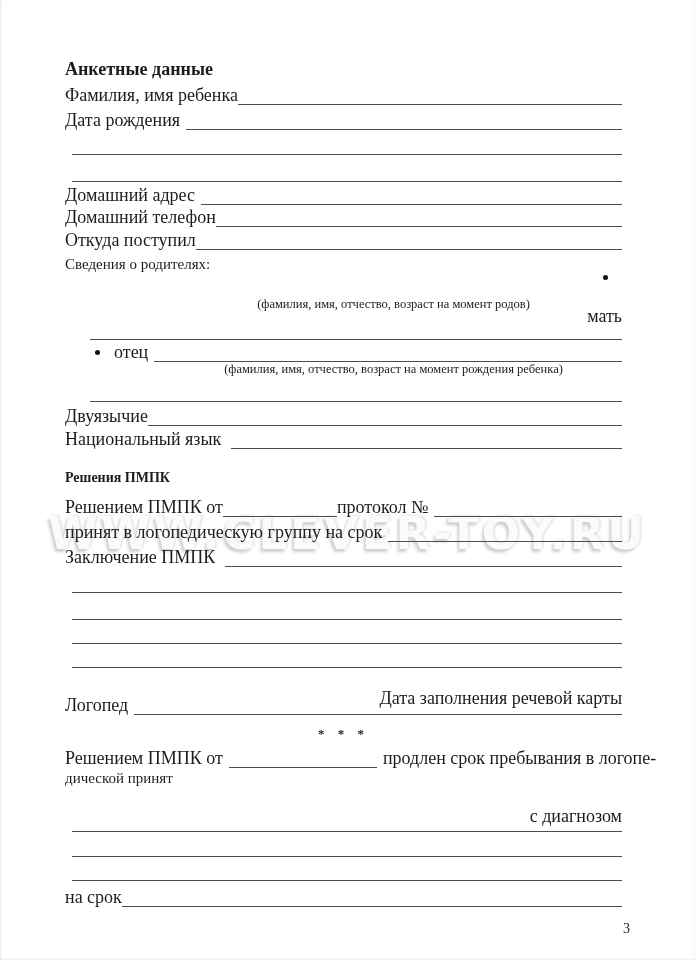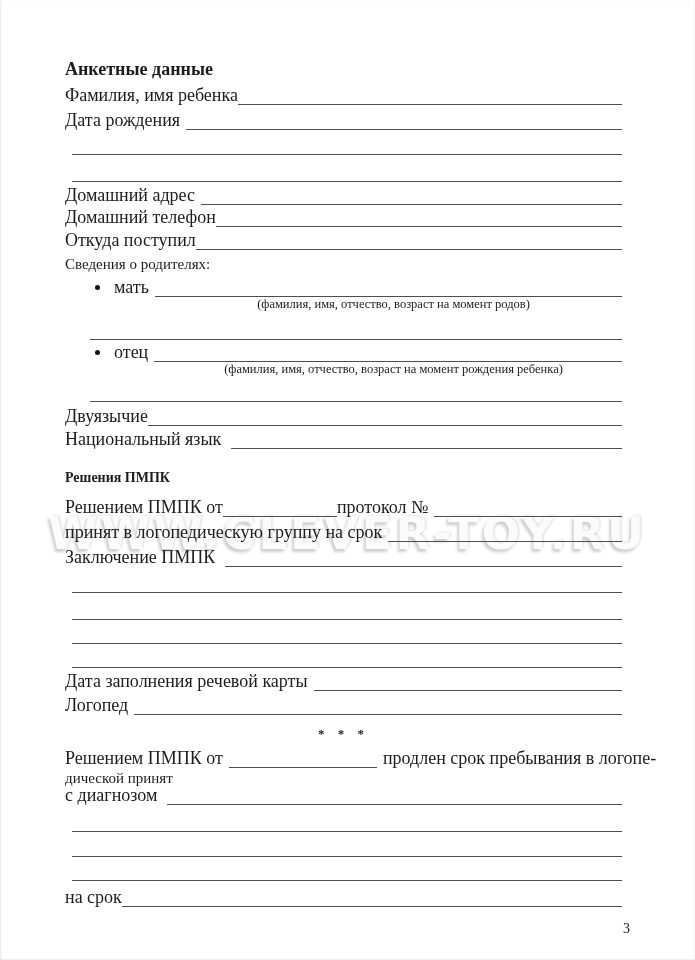--- a/index.html
+++ b/index.html
@@ -47,21 +47,21 @@
           text-align:center; margin-left:100px; white-space:nowrap; }
 
   .stars { position:relative; z-index:1; text-align:center; font-size:13px;
            letter-spacing:5px; height:16px; line-height:16px; margin-top:11px; font-weight:bold; }
 
   .pagenum { position:relative; z-index:1; text-align:right; font-size:14px;
              height:18px; line-height:18px; margin-top:13px; margin-right:-8px; }
 
   
   .h22{height:22px;} .h23{height:23px;} .h24{height:24px;} .h18{height:18px;}
-  .mt1{margin-top:1px;} .mt2{margin-top:2px;} .mt3{margin-top:3px;} .mt4{margin-top:4px;}
+  .mt1{margin-top:1px;flex-direction:column;} .mt2{margin-top:2px;} .mt3{margin-top:3px;} .mt4{margin-top:4px;}
   .mt5{margin-top:5px;} .mt8{margin-top:8px;}
 </style>
 </head>
 <body>
 
 <div class="page">
   <div class="content">
 
     <div class="watermark">WWW.CLEVER-TOY.RU</div>
 

